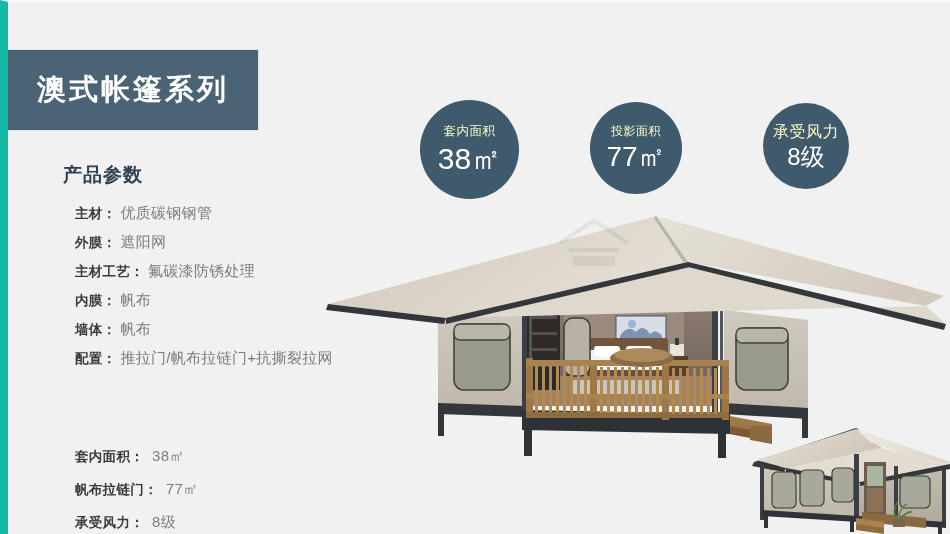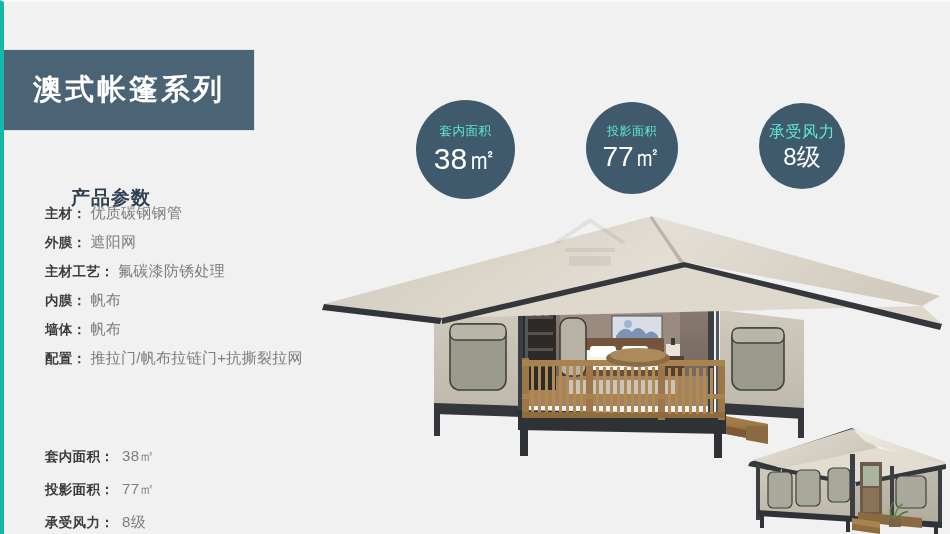--- a/index.html
+++ b/index.html
@@ -11,21 +11,21 @@
     font-family: "Liberation Sans", "DejaVu Sans", sans-serif;
   }
   #page {
     position: relative;
     width: 950px;
     height: 534px;
     background: #f1f1f1;
     overflow: hidden;
     box-sizing: border-box;
     border-top: 2px solid #fafafa;
-    border-left: 4px solid #14b8a6;
+    border-left: 8px solid #14b8a6;
   }
 
   
   #title-banner {
     position: absolute;
     left: 0px;
     top: 48px;
     width: 250px;
     height: 80px;
     background: #4a6375;
@@ -45,26 +45,26 @@
   
   .section-heading {
     position: absolute;
     left: 55px;
     color: #2f4052;
     font-size: 19px;
     font-weight: bold;
     letter-spacing: 1px;
     white-space: nowrap;
   }
-  #heading-product { top: 183px; margin-left: 12px; }
+  #heading-product { top: 160px; }
   #heading-spec    { top: 372px; }
 
   .param-list {
     position: absolute;
-    left: 41px;
+    left: 67px;
     width: 330px;
   }
   #product-list { top: 202px; }
   #spec-list    { top: 406px; margin-top: 39px; }
 
   .param-row {
     display: flex;
     align-items: baseline;
     margin-bottom: 10px;
     white-space: nowrap;
@@ -93,21 +93,21 @@
     display: flex;
     flex-direction: column;
     align-items: center;
     justify-content: center;
     text-align: center;
     box-sizing: border-box;
   }
   .stat-circle .stat-label {
     font-size: 12.5px;
     letter-spacing: 0.5px;
-    color: #5eead4;
+    color: #fef9c3;
     line-height: 1;
     white-space: nowrap;
   }
   .stat-circle .stat-value {
     font-weight: normal;
     line-height: 1;
     white-space: nowrap;
     color: #ffffff;
   }
 
@@ -182,21 +182,21 @@
     </div>
   </div>
 
 
   <div class="param-list" id="spec-list">
     <div class="param-row">
       <span class="param-label">套内面积：</span>
       <span class="param-value">38㎡</span>
     </div>
     <div class="param-row">
-      <span class="param-label">投影面积：</span>
+      <span class="param-label">帆布拉链门：</span>
       <span class="param-value">77㎡</span>
     </div>
     <div class="param-row">
       <span class="param-label">承受风力：</span>
       <span class="param-value">8级</span>
     </div>
   </div>
 
   <div class="stat-circle" id="stat-0">
     <span class="stat-label">套内面积</span>

